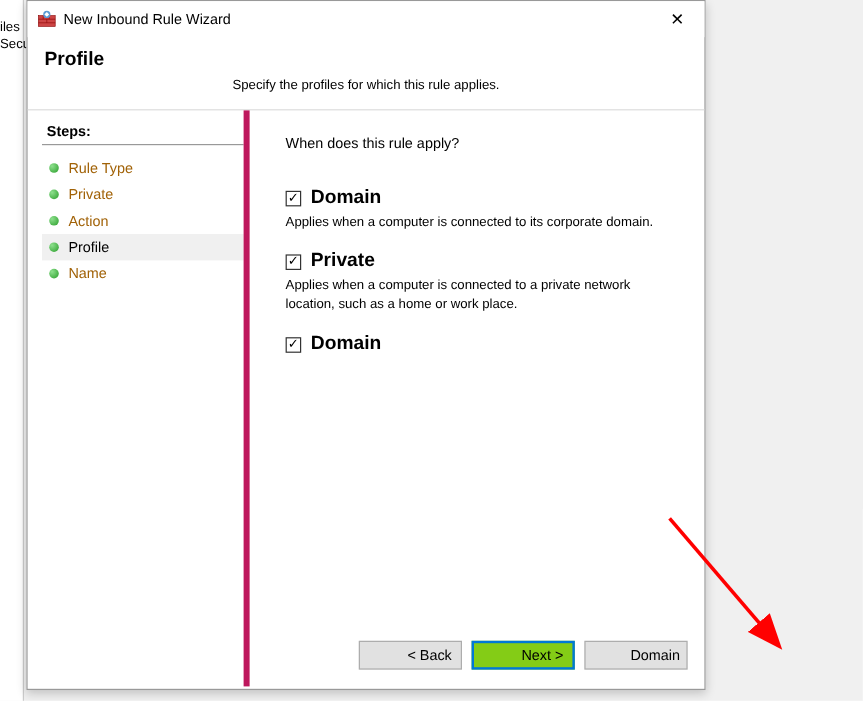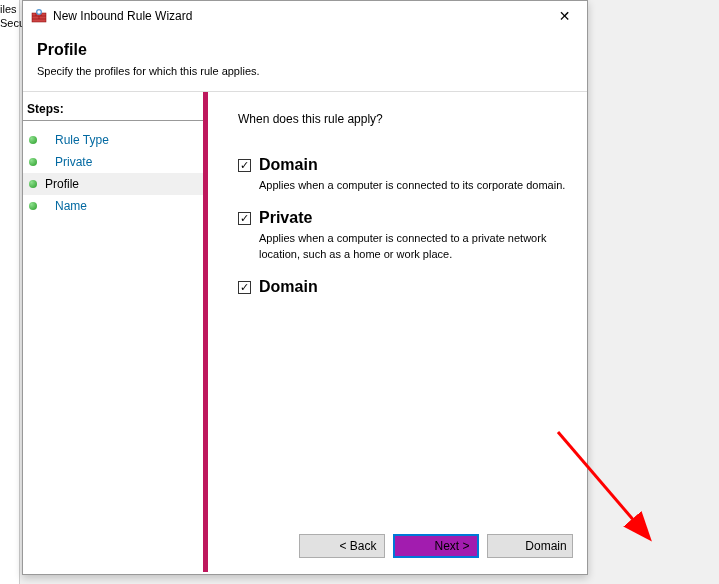--- a/index.html
+++ b/index.html
@@ -17,21 +17,21 @@
     }
     .background-panel {
       position: absolute;
       top: 0;
       left: 0;
       width: 20px;
       height: 100%;
       background: #fff;
       border-right: 1px solid #ccc;
       font-size: 11px;
-      padding: 2px 0;
+      padding: 16px 0;
       color: #000;
     }
     .bg-text {
       display: block;
       line-height: 14px;
     }
     .wizard-window {
       position: absolute;
       top: 0;
       left: 22px;
@@ -80,50 +80,50 @@
     }
     .header-title {
       font-size: 16px;
       font-weight: bold;
       color: #000;
       margin-bottom: 6px;
     }
     .header-subtitle {
       font-size: 11px;
       color: #000;
+      text-align: center;
     }
     .body-section {
       display: flex;
       height: calc(100% - 30px - 63px);
     }
     .sidebar {
       width: 180px;
-      padding: 10px 0 10px 0;
+      padding: 10px 0 10px 12px;
     }
     .steps-label {
       font-size: 12px;
       font-weight: bold;
       padding: 0 4px 4px 4px;
       border-bottom: 1px solid #999;
       margin-bottom: 8px;
     }
     .step-item {
       display: flex;
       align-items: center;
       padding: 4px 6px;
       font-size: 12px;
       cursor: pointer;
     }
     .step-item.current {
       background: #f0f0f0;
       color: #000;
     }
     .step-item:not(.current) .step-label {
-      color: #0369a1;
-      margin-left: 10px;
+      color: #a16207;
     }
     .step-bullet {
       width: 8px;
       height: 8px;
       border-radius: 50%;
       background: radial-gradient(circle at 30% 30%, #8de08d, #2a9d2a);
       margin-right: 8px;
       flex-shrink: 0;
     }
     .main-content {
@@ -158,21 +158,20 @@
       cursor: pointer;
     }
     .checkbox-label {
       font-size: 16px;
       font-weight: bold;
       cursor: pointer;
     }
     .checkbox-description {
       font-size: 11px;
       color: #000;
-      margin-left: 21px;
       line-height: 1.4;
       max-width: 420px;
     }
     .button-bar {
       position: absolute;
       bottom: 14px;
       right: 14px;
       display: flex;
       gap: 8px;
     }
@@ -180,21 +179,21 @@
       width: 86px;
       height: 24px;
       font-size: 12px;
       background: #e1e1e1;
       border: 1px solid #adadad;
       cursor: pointer;
       padding-left: 32px;
     }
     .wizard-button.primary {
       border: 2px solid #0078d7;
-      background: #a21caf;
+      background: #84cc16;
     }
     .arrow-annotation {
       position: absolute;
       pointer-events: none;
     }
   </style>
 </head>
 <body>
 
 <div class="background-panel">
@@ -232,20 +231,24 @@
       <div class="steps-label">Steps:</div>
 
       <div class="step-item">
         <span class="step-bullet"></span>
         <span class="step-label">Rule Type</span>
       </div>
       <div class="step-item">
         <span class="step-bullet"></span>
         <span class="step-label">Private</span>
       </div>
+      <div class="step-item">
+        <span class="step-bullet"></span>
+        <span class="step-label">Action</span>
+      </div>
       <div class="step-item current">
         <span class="step-bullet"></span>
         <span class="step-label">Profile</span>
       </div>
       <div class="step-item">
         <span class="step-bullet"></span>
         <span class="step-label">Name</span>
       </div>
     </div>
 

